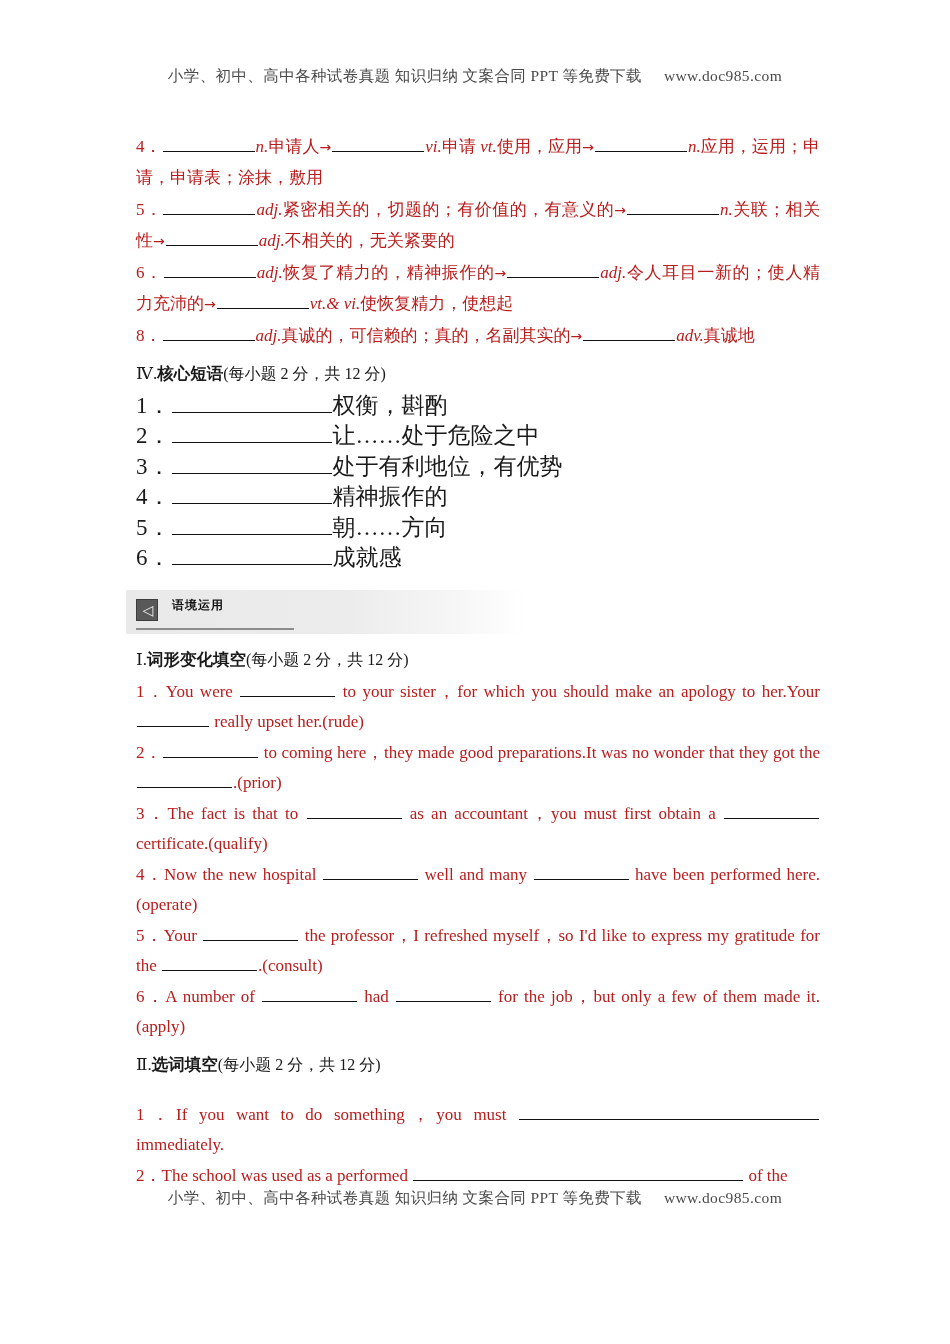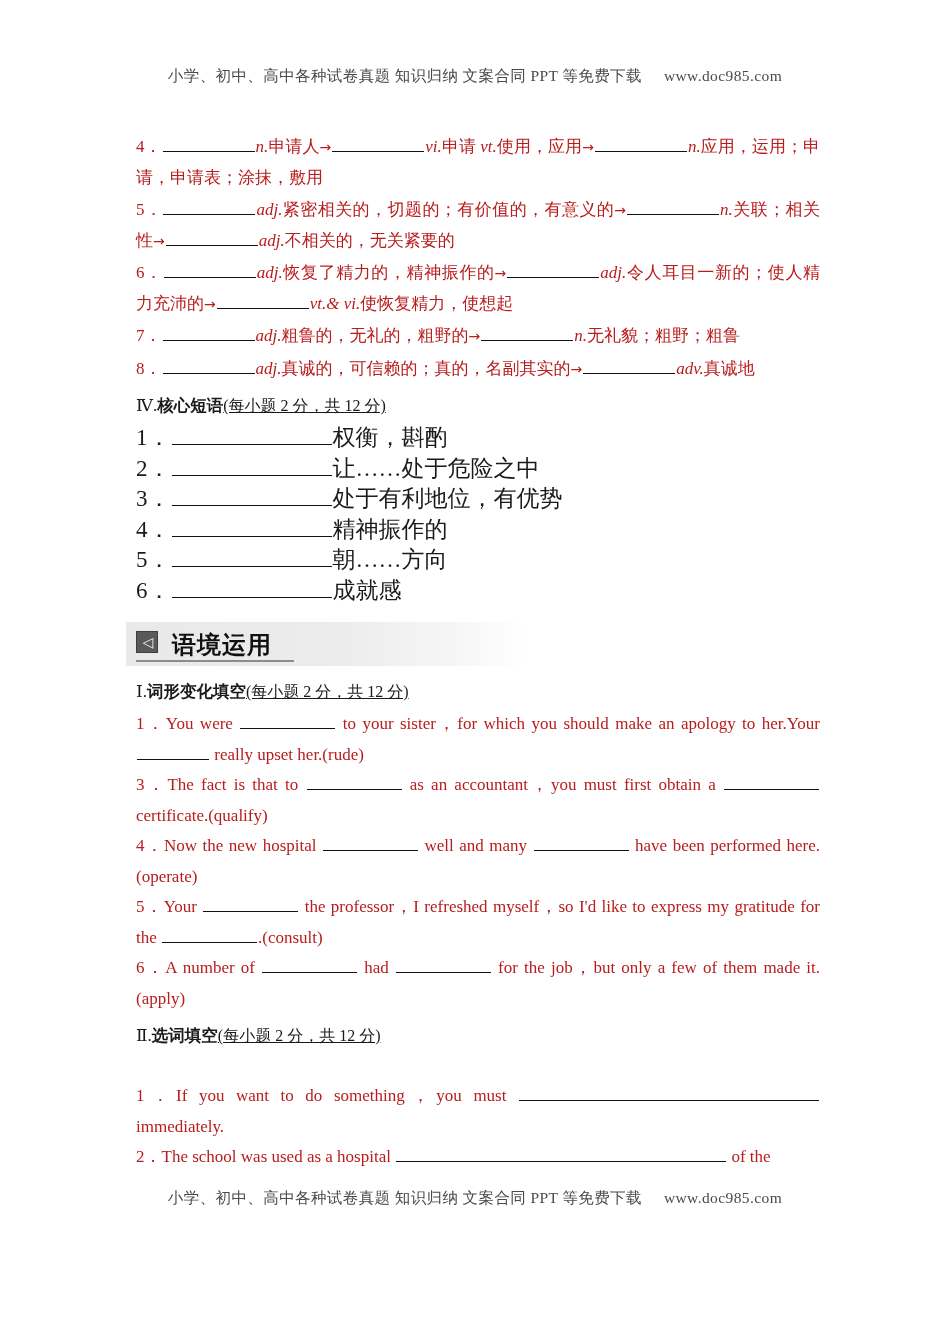--- a/index.html
+++ b/index.html
@@ -89,21 +89,20 @@
   .sub-head .rn {
     font-family: "Liberation Serif", "DejaVu Serif", serif;
   }
   .sub-head .bold-cn {
     font-weight: bold;
     font-family: "DejaVu Sans", "Liberation Sans", sans-serif;
     font-size: 16.5px;
   }
   .sub-head .score {
     font-size: 16px;
-    text-decoration: underline;
   }
 
   
   .phrase-row {
     font-size: 23px;
     line-height: 30.5px;
   }
 
   
   .banner {
@@ -140,36 +139,36 @@
     text-align: center;
     color: #f0f0f0;
     font-size: 14px;
     font-weight: bold;
     font-family: "DejaVu Sans", "Liberation Sans", sans-serif;
   }
   .banner-title {
     position: absolute;
     left: 36px;
     top: 7px;
-    font-size: 24px;
+    font-size: 12px;
     font-weight: bold;
     letter-spacing: 1px;
     font-family: "DejaVu Sans", "Liberation Sans", sans-serif;
     color: #111;
   }
   .banner-rule {
     position: absolute;
     left: 0px;
     top: 38px;
     width: 158px;
     height: 2px;
     background: #8c8c8c;
   }
 
-  .gap-top { margin-top: 30px; }
+  .gap-top { margin-top: 20px; }
   .exercise-row { margin-bottom: 0px; }
   .spread {
     text-align: justify;
     text-justify: inter-word;
   }
   .spread-wide {
     text-align: justify;
   }
   .cjk-serif {
     font-family: "Liberation Serif", "DejaVu Serif", serif;
@@ -183,21 +182,20 @@
   <div class="watermark watermark-top">
     <span>小学、初中、高中各种试卷真题  知识归纳  文案合同  PPT 等免费下载</span><span class="wm-url">www.doc985.com</span>
   </div>
 
   <div class="content">
 
     <div id="vocab-list">
         <div class="line para vocab-item spread"><span class="num cjk-serif">4．</span><span class="blank b-vocab"></span><span class="it">n.</span><span class="cjk-serif">申请人</span><span class="arrow">→</span><span class="blank b-vocab"></span><span class="it">vi.</span><span class="cjk-serif">申请 </span><span class="it">vt.</span><span class="cjk-serif">使用，应用</span><span class="arrow">→</span><span class="blank b-vocab"></span><span class="it">n.</span><span class="cjk-serif">应用，运用；申请，申请表；涂抹，敷用</span></div>
         <div class="line para vocab-item spread"><span class="num cjk-serif">5．</span><span class="blank b-vocab"></span><span class="it">adj.</span><span class="cjk-serif">紧密相关的，切题的；有价值的，有意义的</span><span class="arrow">→</span><span class="blank b-vocab"></span><span class="it">n.</span><span class="cjk-serif">关联；相关性</span><span class="arrow">→</span><span class="blank b-vocab"></span><span class="it">adj.</span><span class="cjk-serif">不相关的，无关紧要的</span></div>
         <div class="line para vocab-item spread"><span class="num cjk-serif">6．</span><span class="blank b-vocab"></span><span class="it">adj.</span><span class="cjk-serif">恢复了精力的，精神振作的</span><span class="arrow">→</span><span class="blank b-vocab"></span><span class="it">adj.</span><span class="cjk-serif">令人耳目一新的；使人精力充沛的</span><span class="arrow">→</span><span class="blank b-vocab"></span><span class="it">vt.&amp; vi.</span><span class="cjk-serif">使恢复精力，使想起</span></div>
-        <div class="line para vocab-item spread"><span class="num cjk-serif">7．</span><span class="blank b-vocab"></span><span class="it">adj.</span><span class="cjk-serif">粗鲁的，无礼的，粗野的</span><span class="arrow">→</span><span class="blank b-vocab"></span><span class="it">n.</span><span class="cjk-serif">无礼貌；粗野；粗鲁</span></div>
         <div class="line para vocab-item spread"><span class="num cjk-serif">8．</span><span class="blank b-vocab"></span><span class="it">adj.</span><span class="cjk-serif">真诚的，可信赖的；真的，名副其实的</span><span class="arrow">→</span><span class="blank b-vocab"></span><span class="it">adv.</span><span class="cjk-serif">真诚地</span></div>
       </div>
 
     <div class="sub-head">
       <span class="rn">Ⅳ</span><span class="rn">.</span><span class="bold-cn">核心短语</span><span class="score">(每小题 2 分，共 12 分)</span>
     </div>
 
     <div id="phrase-list">
         <div class="phrase-row"><span>1．</span><span class="blank b-phrase"></span><span class="cjk-serif">权衡，斟酌</span></div>
         <div class="phrase-row"><span>2．</span><span class="blank b-phrase"></span><span class="cjk-serif">让……处于危险之中</span></div>
@@ -215,33 +213,34 @@
       <div class="banner-title">语境运用</div>
       <div class="banner-rule"></div>
     </div>
 
     <div class="sub-head">
       <span class="rn">Ⅰ</span><span class="rn">.</span><span class="bold-cn">词形变化填空</span><span class="score">(每小题 2 分，共 12 分)</span>
     </div>
 
     <div id="exercise1-list">
         <div class="line exercise-row spread"><span>1．</span><span>You were </span><span class="blank b-en"></span><span> to your sister，for which you should make an apology to her.Your </span><span class="blank b-en-sm"></span><span> really upset her.(rude)</span></div>
+        <div class="line exercise-row spread"><span>2．</span><span class="blank b-en"></span><span> to coming here，they made good preparations.It was no wonder that they got the </span><span class="blank b-en"></span><span>.(prior)</span></div>
         <div class="line exercise-row spread"><span>3．</span><span>The fact is that to </span><span class="blank b-en"></span><span> as an accountant，you must first obtain a </span><span class="blank b-en"></span><span> certificate.(qualify)</span></div>
         <div class="line exercise-row spread"><span>4．</span><span>Now the new hospital </span><span class="blank b-en"></span><span> well and many </span><span class="blank b-en"></span><span> have been performed here.(operate)</span></div>
         <div class="line exercise-row spread"><span>5．</span><span>Your </span><span class="blank b-en"></span><span> the professor，I refreshed myself，so I'd like to express my gratitude for the </span><span class="blank b-en"></span><span>.(consult)</span></div>
         <div class="line exercise-row spread"><span>6．</span><span>A number of </span><span class="blank b-en"></span><span> had </span><span class="blank b-en"></span><span> for the job，but only a few of them made it.(apply)</span></div>
       </div>
 
     <div class="sub-head">
       <span class="rn">Ⅱ</span><span class="rn">.</span><span class="bold-cn">选词填空</span><span class="score">(每小题 2 分，共 12 分)</span>
     </div>
 
     <div id="exercise2-list" class="gap-top">
         <div class="line exercise-row spread-wide"><span>1．</span><span>If you want to do something，you must </span><span class="blank b-long"></span><span> immediately.</span></div>
-        <div class="line exercise-row spread-wide"><span>2．</span><span>The school was used as a hospital </span><span class="blank b-long2"></span><span> of the</span></div>
+        <div class="line exercise-row spread-wide"><span>2．</span><span>The school was used as a performed </span><span class="blank b-long2"></span><span> of the</span></div>
       </div>
 
   </div>
 
   <div class="watermark watermark-bottom">
     <span>小学、初中、高中各种试卷真题  知识归纳  文案合同  PPT 等免费下载</span><span class="wm-url">www.doc985.com</span>
   </div>
 
 </div>
 

